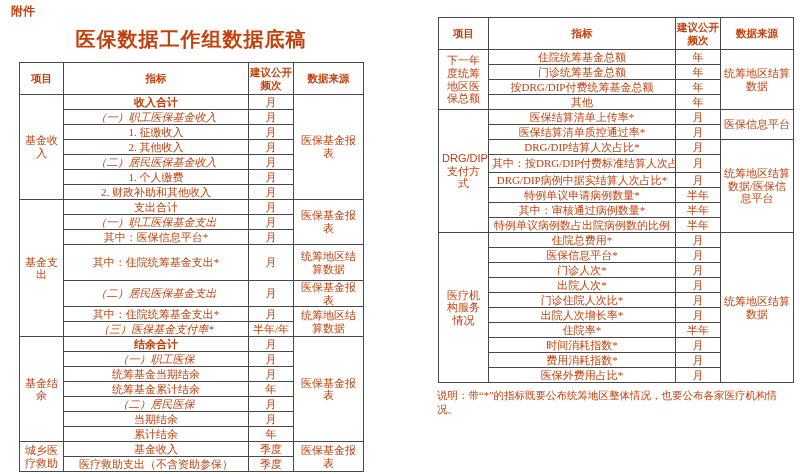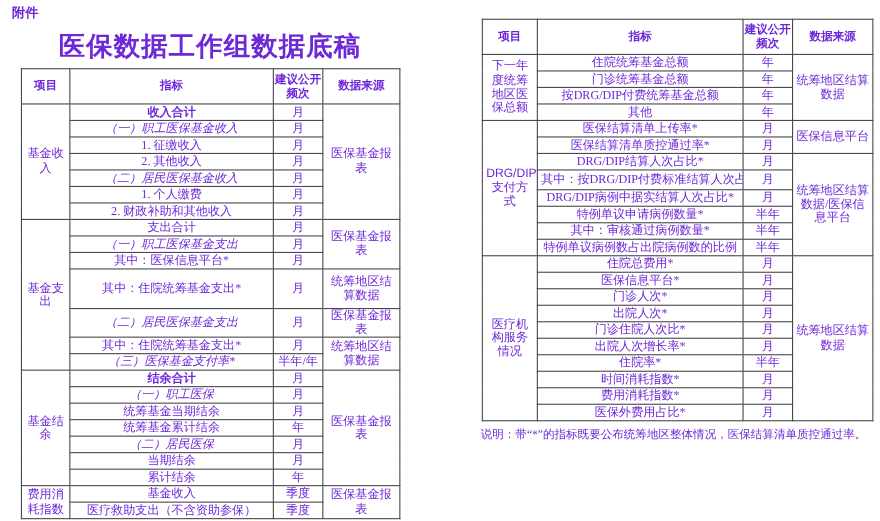--- a/index.html
+++ b/index.html
@@ -5,31 +5,31 @@
   html, body {
     margin: 0; padding: 0;
     background: #ffffff;
   }
   .page {
     position: relative;
     width: 800px; height: 474px;
     background: #ffffff;
     overflow: hidden;
     font-family: "Liberation Serif", "DejaVu Serif", serif;
-    color: #6d28d9;
+    color: #c2410c;
   }
   .attachment {
     position: absolute; left: 11px; top: 3px;
     font-family: "Liberation Sans", "DejaVu Sans", sans-serif;
     font-weight: bold; font-size: 12px;
   }
   .doc-title {
     position: absolute; left: 19px; top: 26px; width: 344px;
     margin: 0; text-align: center;
-    font-size: 24px; font-weight: bold; letter-spacing: 1px;
+    font-size: 20px; font-weight: bold; letter-spacing: 1px;
     font-family: "Liberation Serif", "DejaVu Serif", serif;
   }
   table.t {
     position: absolute;
     border-collapse: collapse;
     table-layout: fixed;
     background: #ffffff;
   }
   #left-table  { left: 19px;  top: 62px; width: 344px; }
   #right-table { left: 438px; top: 17px; width: 355px; }
@@ -181,21 +181,21 @@
         </tr>
         <tr>
           <td class="c-ind">当期结余</td>
           <td class="c-freq">月</td>
         </tr>
         <tr>
           <td class="c-ind">累计结余</td>
           <td class="c-freq">年</td>
         </tr>
         <tr>
-          <td rowspan="2" class="c-item">费用消耗指数</td>
+          <td rowspan="2" class="c-item">城乡医疗救助</td>
           <td class="c-ind">基金收入</td>
           <td class="c-freq">季度</td>
           <td rowspan="2" class="c-src">医保基金报表</td>
         </tr>
         <tr>
           <td class="c-ind">医疗救助支出（不含资助参保）</td>
           <td class="c-freq">季度</td>
         </tr>
       </tbody>
     </table>
@@ -307,15 +307,15 @@
           <td class="c-ind">费用消耗指数*</td>
           <td class="c-freq">月</td>
         </tr>
         <tr>
           <td class="c-ind">医保外费用占比*</td>
           <td class="c-freq">月</td>
         </tr>
       </tbody>
     </table>
 
-  <div class="footnote">说明：带“*”的指标既要公布统筹地区整体情况，医保结算清单质控通过率。</div>
+  <div class="footnote">说明：带“*”的指标既要公布统筹地区整体情况，也要公布各家医疗机构情况。</div>
 
 </div>
 
 </body></html>

